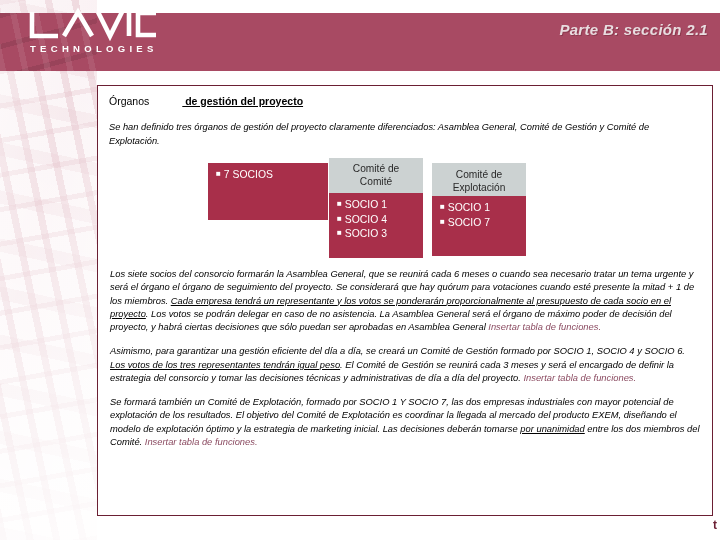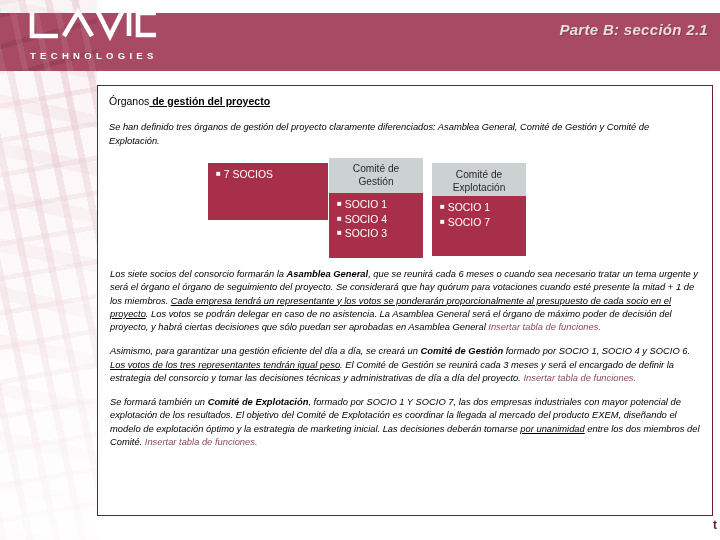--- a/index.html
+++ b/index.html
@@ -73,21 +73,21 @@
   }
 
   
   .logo-wrap {
     position: absolute;
     left: 28px; top: 6px;
     z-index: 4;
   }
   .logo-mark { display: block; }
   .logo-sub {
-    margin-top: 8px;
+    margin-top: 1px;
     color: #ffffff;
     font-size: 9.5px;
     letter-spacing: 4.3px;
     font-weight: bold;
     font-family: "Liberation Sans", sans-serif;
     padding-left: 2px;
   }
 
   .deck-title {
     position: absolute;
@@ -121,20 +121,21 @@
   .heading {
     font-size: 10.5px;
     color: #000;
     font-family: "Liberation Sans", sans-serif;
     line-height: 1.25;
     margin: 2px 0 0 2px;
   }
   .heading .h-strong {
     font-weight: bold;
     text-decoration: underline;
+    margin-left: 33px;
   }
 
   .intro {
     margin: 13px 12px 0 2px;
     font-size: 9.3px;
     font-style: italic;
     line-height: 1.45;
     color: #000;
     font-family: "Liberation Sans", sans-serif;
   }
@@ -191,21 +192,21 @@
     font-size: 9.35px;
     color: #000;
     font-family: "Liberation Sans", sans-serif;
   }
   .para {
     margin: 0 0 11px 0;
     line-height: 1.42;
     text-align: left;
   }
   .p-it { font-style: italic; }
-  .b-it { font-weight: bold; font-style: italic; }
+  .b-it { font-weight: normal; font-style: italic; }
   .und { text-decoration: underline; }
   .ins {
     color: #8a4a60;
   }
 
   .corner-mark {
     position: absolute;
     right: 3px;
     bottom: 8px;
     color: #6b1f33;
@@ -253,21 +254,21 @@
 
       <div class="obox" id="org-box-0">
         <div class="obody">
           <div><span class="bul">■</span><span>7 SOCIOS</span></div>
         </div>
       </div>
 
       <div class="obox" id="org-box-1">
         <div class="ohead">
           <span>Comité de</span><br>
-          <span>Gestión</span>
+          <span>Comité</span>
         </div>
         <div class="obody">
           <div><span class="bul">■</span><span>SOCIO 1</span></div>
           <div><span class="bul">■</span><span>SOCIO 4</span></div>
           <div><span class="bul">■</span><span>SOCIO 3</span></div>
         </div>
       </div>
 
       <div class="obox" id="org-box-2">
         <div class="ohead">

